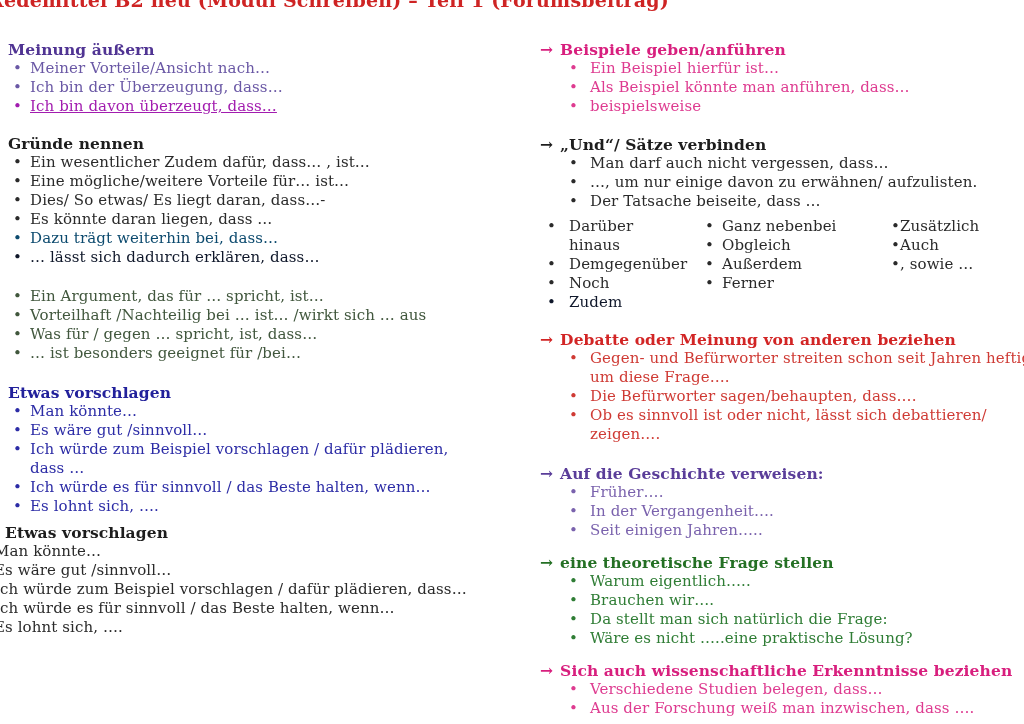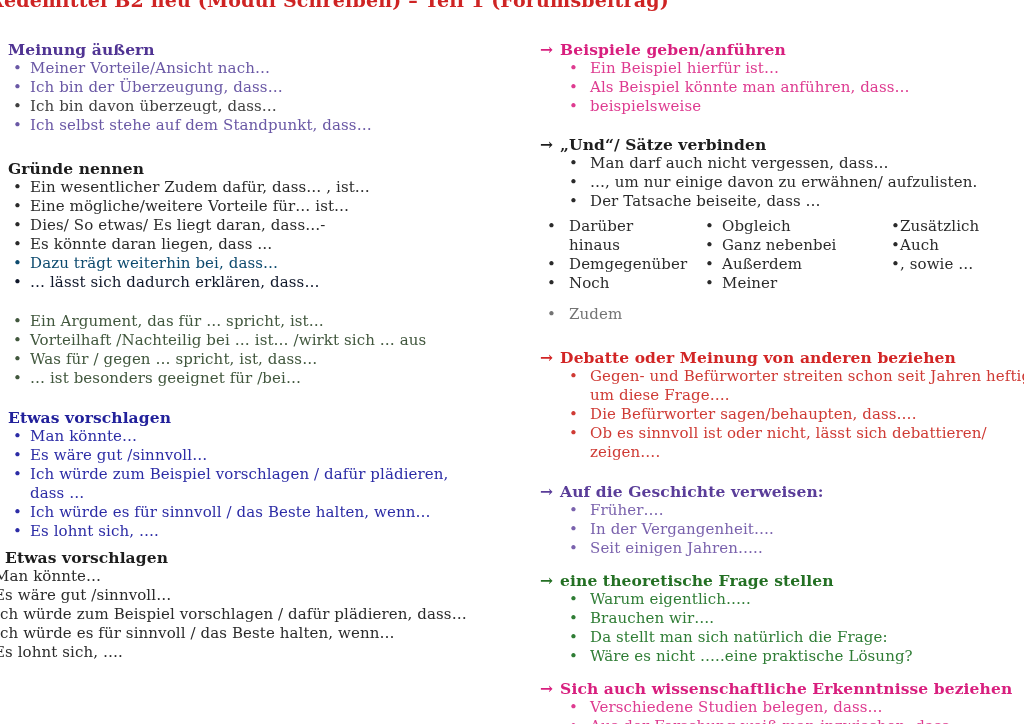--- a/index.html
+++ b/index.html
@@ -34,36 +34,35 @@
   .conn-col2{ width:188px; }
   .conn-col3{ width:170px; }
   .conn-col1 .item{ padding-left:33px; } .conn-col1 .item::before{ left:11px; }
   .conn-col2 .item{ padding-left:26px; } .conn-col2 .item::before{ left:9px; }
   .conn-col3 .item{ padding-left:16px; } .conn-col3 .item::before{ left:7px; }
   
   .section-cutleft .heading{ padding-left:5px; }
   .section-cutleft .item{ padding-left:0; margin-left:-6px; }
   .section-cutleft .item::before{ content:""; }
   
-  .mt7{margin-top:7px;} .mt6{margin-top:6px;} .mt13{margin-top:13px;} .mt18{margin-top:24px;} .mt19{margin-top:19px;}
+  .mt7{margin-top:7px;} .mt6{margin-top:6px;} .mt13{margin-top:13px;} .mt18{margin-top:18px;} .mt19{margin-top:19px;}
   .mt20{margin-top:20px;}
 </style>
 </head>
 <body>
 
 <div class="page-title" style="color: rgb(206, 36, 36);">Redemittel B2 neu (Modul Schreiben) – Teil 1 (Forumsbeitrag)</div>
 
 <div class="col col-left">
 
   <div class="section">
     <div class="heading" style="color: rgb(80, 52, 147);">Meinung äußern</div>
     <div class="item" style="color: rgb(106, 88, 165);">Meiner Vorteile/Ansicht nach…</div>
     <div class="item" style="color: rgb(106, 88, 165);">Ich bin der Überzeugung, dass…</div>
-    <div class="item" style="color: #404040;">Ich bin davon überzeugt, dass…</div>
-    <div class="item" style="color: rgb(106, 88, 165);">Ich selbst stehe auf dem Standpunkt, dass…</div>
+    <div class="item" style="color: #a21caf; text-decoration: underline;">Ich bin davon überzeugt, dass…</div>
   </div>
 
   <div class="section mt18">
     <div class="heading" style="color: rgb(29, 29, 29);">Gründe nennen</div>
     <div class="item" style="color: rgb(42, 42, 42);">Ein wesentlicher Zudem dafür, dass… , ist…</div>
     <div class="item" style="color: rgb(42, 42, 42);">Eine mögliche/weitere Vorteile für… ist…</div>
     <div class="item" style="color: rgb(42, 42, 42);">Dies/ So etwas/ Es liegt daran, dass…-</div>
     <div class="item" style="color: rgb(42, 42, 42);">Es könnte daran liegen, dass …</div>
     <div class="item" style="color: #0c4a6e;">Dazu trägt weiterhin bei, dass…</div>
     <div class="item" style="color: #0f172a;">… lässt sich dadurch erklären, dass…</div>
@@ -112,27 +111,27 @@
     <div class="item" style="color: rgb(42, 42, 42);">…, um nur einige davon zu erwähnen/ aufzulisten.</div>
     <div class="item" style="color: rgb(42, 42, 42);">Der Tatsache beiseite, dass …</div>
   </div>
 
   <div class="conn mt6">
     <div class="conn-col conn-col1">
       <div class="item" style="color: rgb(42, 42, 42);">Darüber
  hinaus</div>
       <div class="item" style="color: rgb(42, 42, 42);">Demgegenüber</div>
       <div class="item" style="color: rgb(42, 42, 42);">Noch</div>
-      <div class="item" style="color: #737373; margin-top: 12px;">Zudem</div>
+      <div class="item" style="color: #0f172a;">Zudem</div>
     </div>
     <div class="conn-col conn-col2">
+      <div class="item" style="color: rgb(42, 42, 42);">Ganz nebenbei</div>
       <div class="item" style="color: rgb(42, 42, 42);">Obgleich</div>
-      <div class="item" style="color: rgb(42, 42, 42);">Ganz nebenbei</div>
       <div class="item" style="color: rgb(42, 42, 42);">Außerdem</div>
-      <div class="item" style="color: rgb(42, 42, 42);">Meiner</div>
+      <div class="item" style="color: rgb(42, 42, 42);">Ferner</div>
     </div>
     <div class="conn-col conn-col3">
       <div class="item" style="color: rgb(42, 42, 42);">Zusätzlich</div>
       <div class="item" style="color: rgb(42, 42, 42);">Auch</div>
       <div class="item" style="color: rgb(42, 42, 42);">, sowie …</div>
     </div>
   </div>
 
   <div class="section mt18">
     <div class="rheading" style="color: rgb(210, 37, 37);"><span class="arrow">→</span><span>Debatte oder Meinung von anderen beziehen</span></div>

